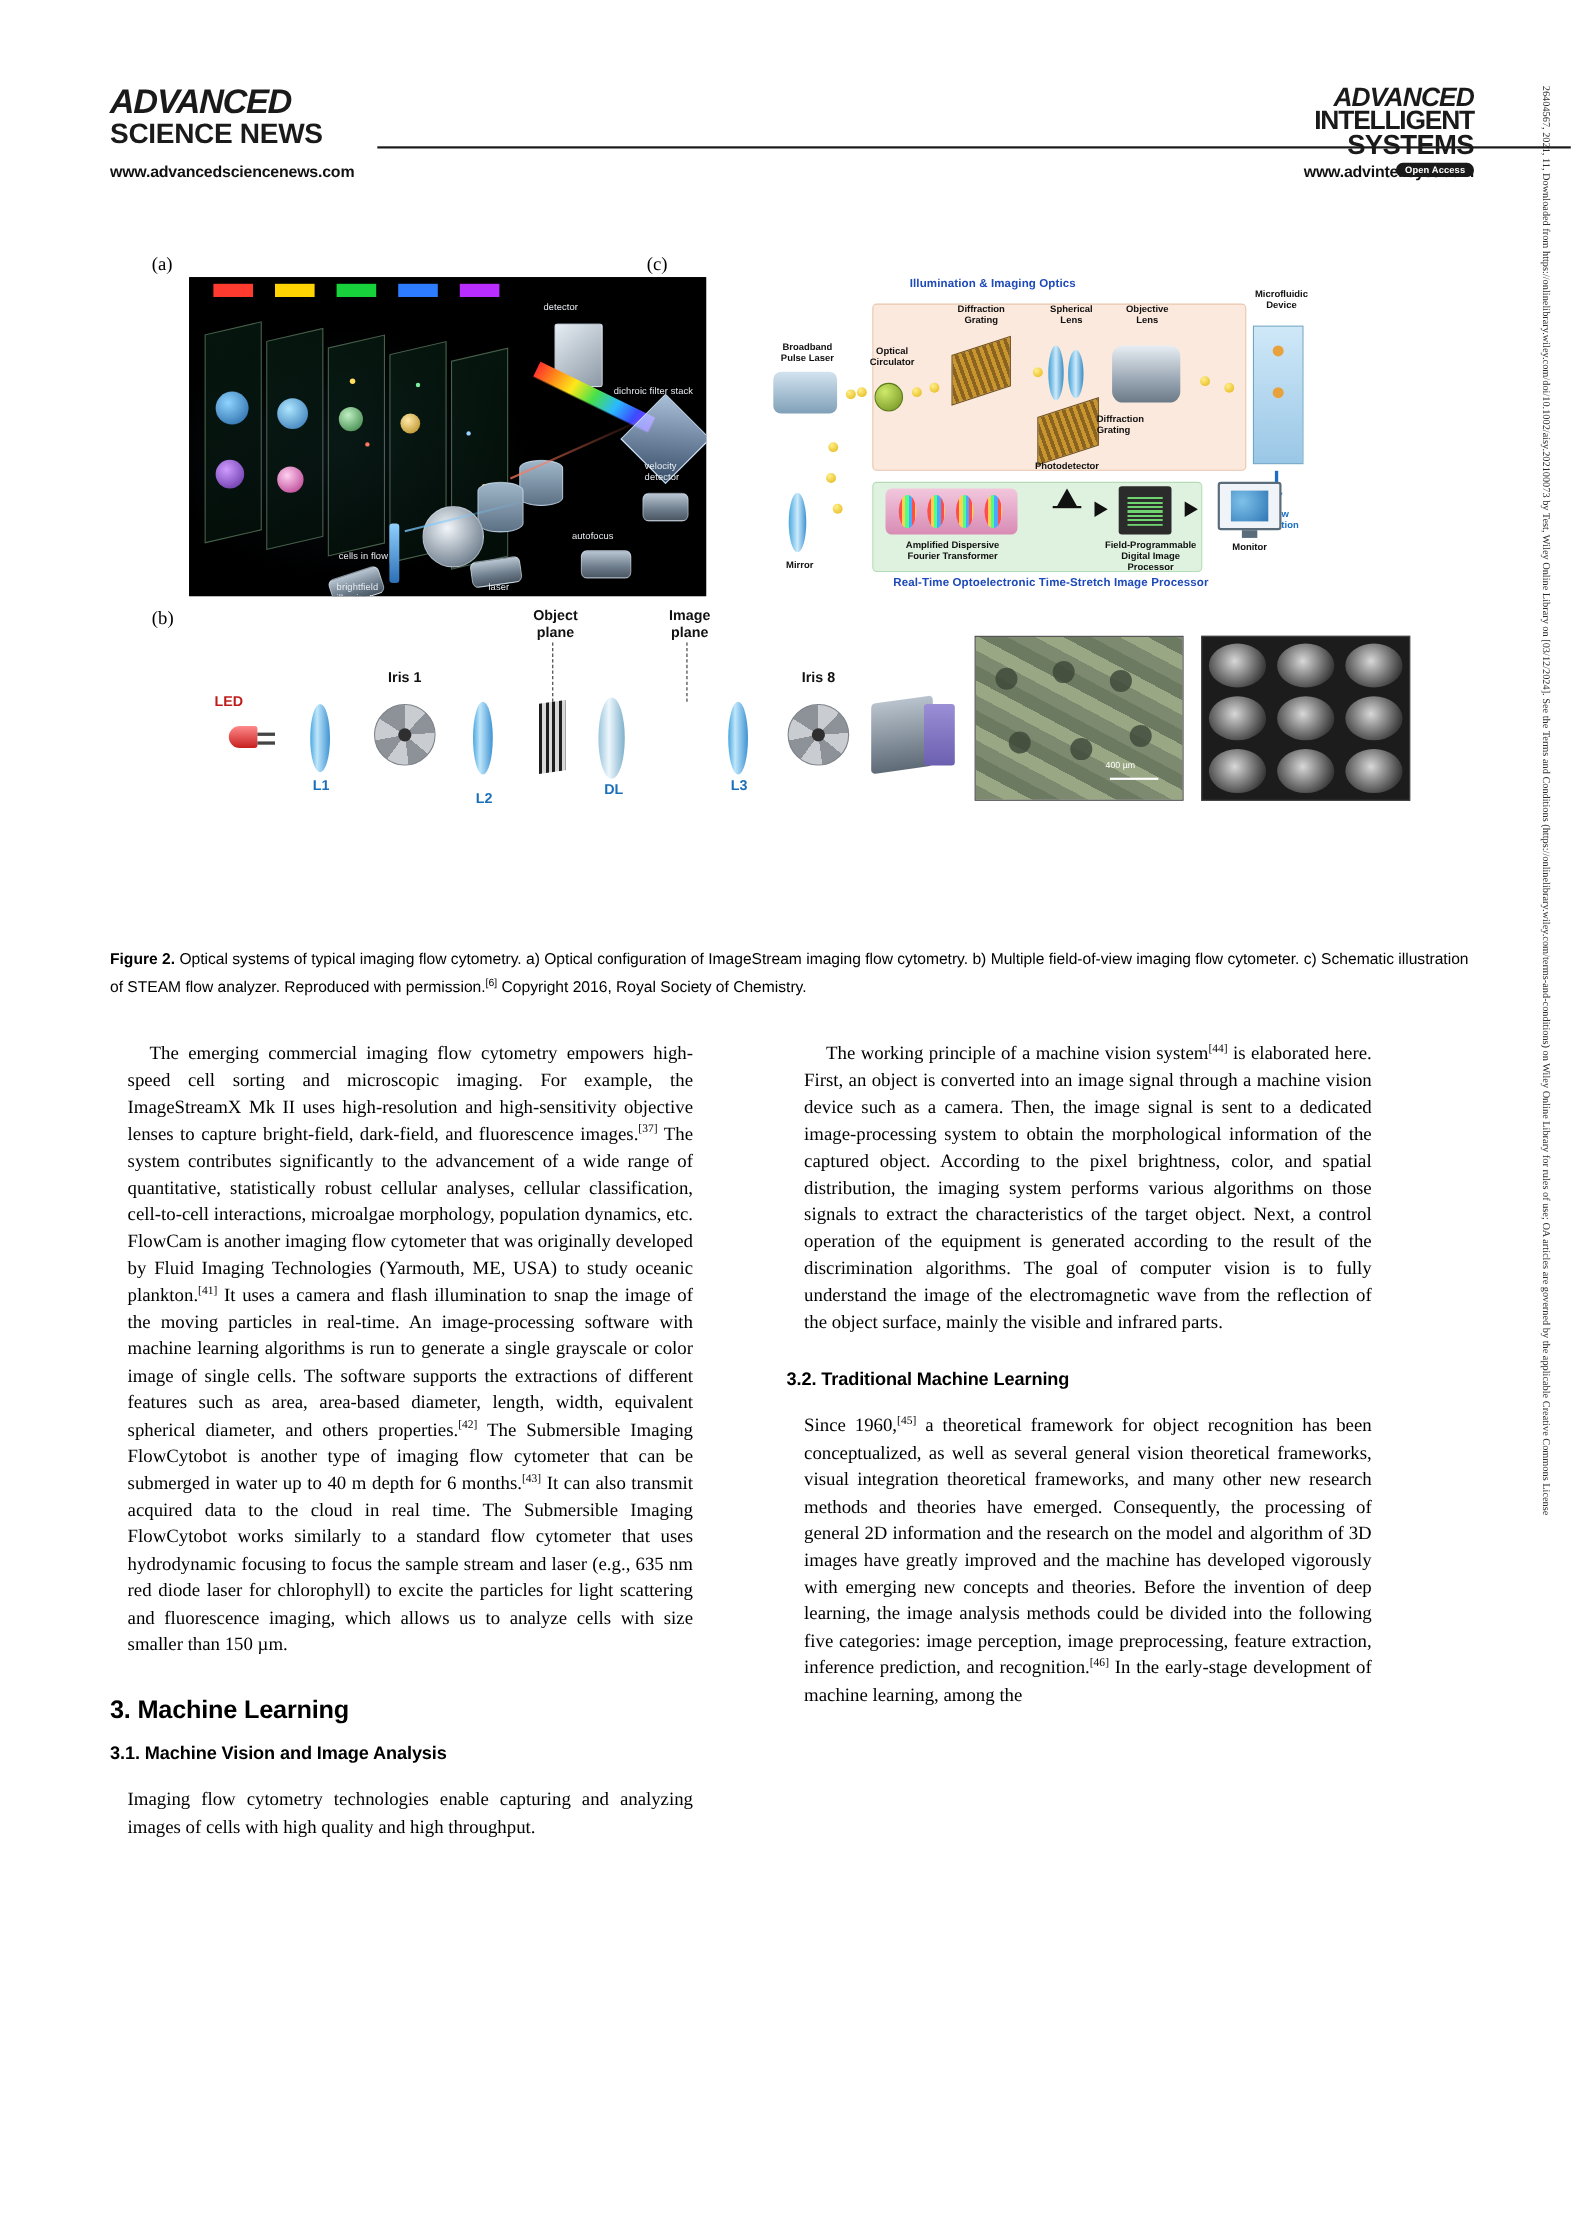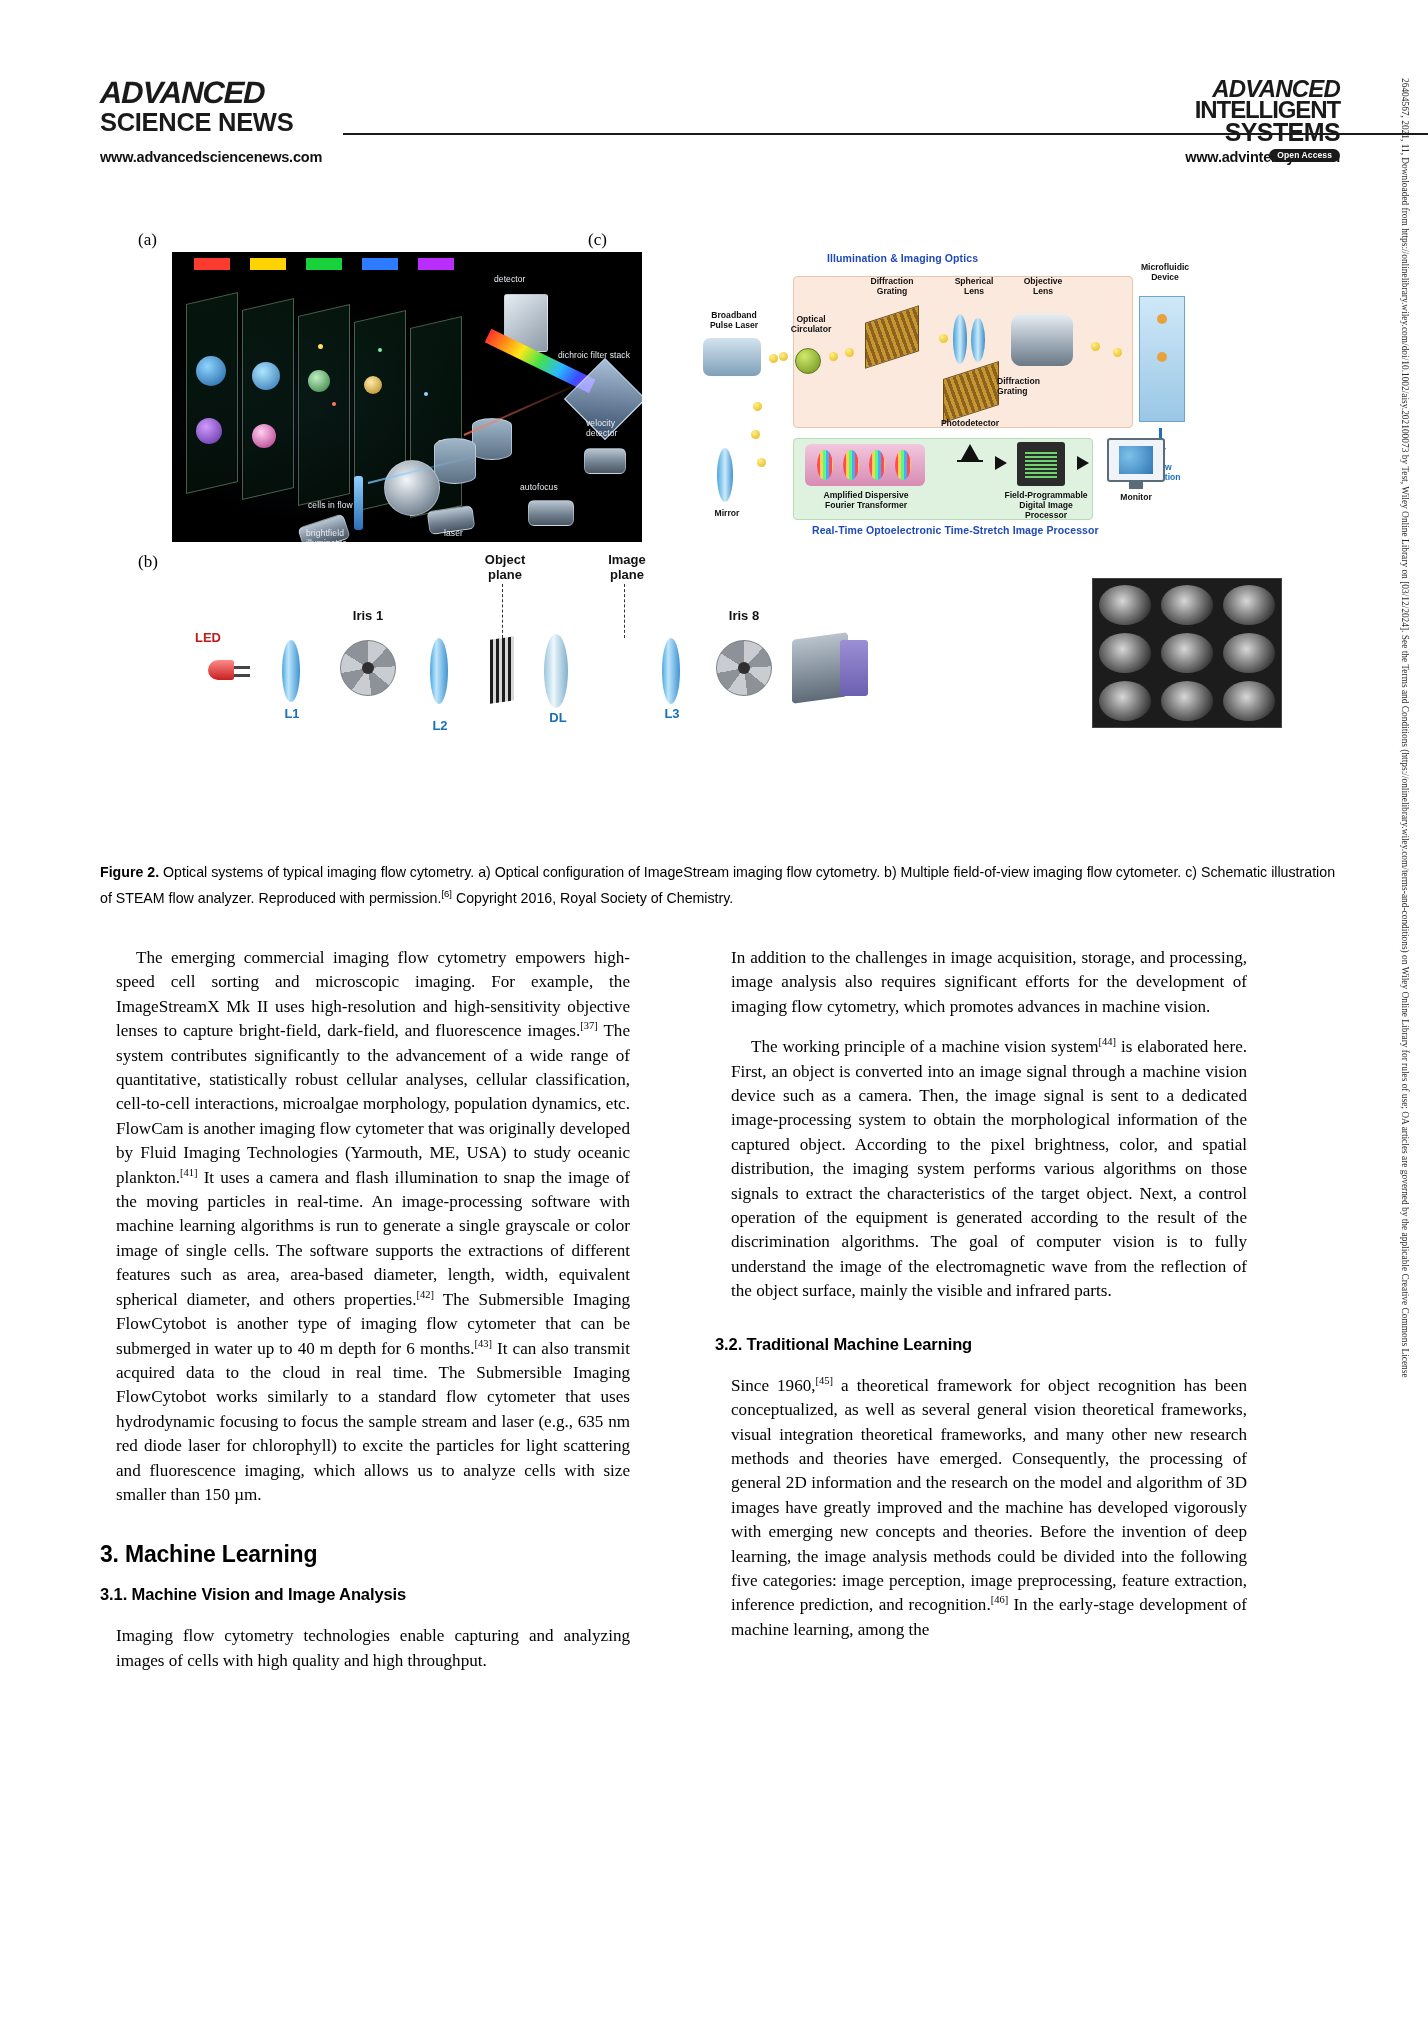--- a/index.html
+++ b/index.html
@@ -541,20 +541,31 @@
       <div class="b-lens" style="left:490px; top:60px; width:18px; height:66px;"></div>
       <div class="b-lab" style="left:476px; top:128px; width:48px; color:#1a6fb8;">L3</div>
 
       <div class="b-iris" style="left:544px; top:62px; width:56px; height:56px;"></div>
       <div style="position:absolute; left:566px; top:84px; width:12px; height:12px; border-radius:50%; background:#2f2f2f;"></div>
       <div class="b-lab" style="left:542px; top:30px; width:60px;">Iris 8</div>
 
       <div style="position:absolute; left:620px; top:58px; width:56px; height:64px; background:linear-gradient(180deg,#b8c3cd,#5e6a76); border-radius:4px; transform:skewY(-8deg);"></div>
       <div style="position:absolute; left:668px; top:62px; width:28px; height:56px; background:linear-gradient(180deg,#9b8fd6,#6b5fb0); border-radius:3px;"></div>
 
+      <div class="micro-img" style="left:714px; width:190px; background:
+           repeating-linear-gradient(28deg, #7d8a70 0 12px, #9aa785 12px 24px, #6d7a62 24px 36px);">
+        <div style="position:absolute; left:18px; top:28px; width:20px; height:20px; border-radius:50%; background:rgba(60,70,55,0.8);"></div>
+        <div style="position:absolute; left:70px; top:22px; width:20px; height:20px; border-radius:50%; background:rgba(60,70,55,0.8);"></div>
+        <div style="position:absolute; left:122px; top:30px; width:20px; height:20px; border-radius:50%; background:rgba(60,70,55,0.8);"></div>
+        <div style="position:absolute; left:30px; top:86px; width:20px; height:20px; border-radius:50%; background:rgba(60,70,55,0.8);"></div>
+        <div style="position:absolute; left:86px; top:92px; width:20px; height:20px; border-radius:50%; background:rgba(60,70,55,0.8);"></div>
+        <div style="position:absolute; left:140px; top:80px; width:20px; height:20px; border-radius:50%; background:rgba(60,70,55,0.8);"></div>
+        <div style="position:absolute; left:122px; top:128px; width:44px; height:2px; background:#fff;"></div>
+        <div style="position:absolute; left:118px; top:112px; font-family:'Liberation Sans',sans-serif; font-size:8px; color:#fff;">400 µm</div>
+      </div>
 
       <div class="micro-img" style="left:920px; width:190px; background:#1c1c1c;">
         <div style="position:absolute; left:6px;  top:6px;  width:52px; height:40px; border-radius:50%; background:radial-gradient(circle at 45% 40%, #d8d8d8, #3a3a3a 75%);"></div>
         <div style="position:absolute; left:68px; top:6px;  width:52px; height:40px; border-radius:50%; background:radial-gradient(circle at 45% 40%, #d8d8d8, #3a3a3a 75%);"></div>
         <div style="position:absolute; left:130px;top:6px;  width:52px; height:40px; border-radius:50%; background:radial-gradient(circle at 45% 40%, #d8d8d8, #3a3a3a 75%);"></div>
         <div style="position:absolute; left:6px;  top:54px; width:52px; height:40px; border-radius:50%; background:radial-gradient(circle at 45% 40%, #d8d8d8, #3a3a3a 75%);"></div>
         <div style="position:absolute; left:68px; top:54px; width:52px; height:40px; border-radius:50%; background:radial-gradient(circle at 45% 40%, #d8d8d8, #3a3a3a 75%);"></div>
         <div style="position:absolute; left:130px;top:54px; width:52px; height:40px; border-radius:50%; background:radial-gradient(circle at 45% 40%, #d8d8d8, #3a3a3a 75%);"></div>
         <div style="position:absolute; left:6px;  top:102px;width:52px; height:40px; border-radius:50%; background:radial-gradient(circle at 45% 40%, #d8d8d8, #3a3a3a 75%);"></div>
         <div style="position:absolute; left:68px; top:102px;width:52px; height:40px; border-radius:50%; background:radial-gradient(circle at 45% 40%, #d8d8d8, #3a3a3a 75%);"></div>
@@ -569,21 +580,20 @@
 
   <div class="col col-left">
     <p class="indent"><span>The emerging commercial imaging flow cytometry empowers high-speed cell sorting and microscopic imaging. For example, the ImageStreamX Mk II uses high-resolution and high-sensitivity objective lenses to capture bright-field, dark-field, and fluorescence images.</span><sup>[37]</sup><span> The system contributes significantly to the advancement of a wide range of quantitative, statistically robust cellular analyses, cellular classification, cell-to-cell interactions, microalgae morphology, population dynamics, etc. FlowCam is another imaging flow cytometer that was originally developed by Fluid Imaging Technologies (Yarmouth, ME, USA) to study oceanic plankton.</span><sup>[41]</sup><span> It uses a camera and flash illumination to snap the image of the moving particles in real-time. An image-processing software with machine learning algorithms is run to generate a single grayscale or color image of single cells. The software supports the extractions of different features such as area, area-based diameter, length, width, equivalent spherical diameter, and others properties.</span><sup>[42]</sup><span> The Submersible Imaging FlowCytobot is another type of imaging flow cytometer that can be submerged in water up to 40 m depth for 6 months.</span><sup>[43]</sup><span> It can also transmit acquired data to the cloud in real time. The Submersible Imaging FlowCytobot works similarly to a standard flow cytometer that uses hydrodynamic focusing to focus the sample stream and laser (e.g., 635 nm red diode laser for chlorophyll) to excite the particles for light scattering and fluorescence imaging, which allows us to analyze cells with size smaller than 150 µm.</span></p>
 
     <h2 class="sec">3. Machine Learning</h2>
     <h3 class="subsec">3.1. Machine Vision and Image Analysis</h3>
     <p class="after-head">Imaging flow cytometry technologies enable capturing and analyzing images of cells with high quality and high throughput.</p>
   </div>
 
   <div class="col col-right">
-    <p>In addition to the challenges in image acquisition, storage, and processing, image analysis also requires significant efforts for the development of imaging flow cytometry, which promotes advances in machine vision.</p>
 
     <p class="indent"><span>The working principle of a machine vision system</span><sup>[44]</sup><span> is elaborated here. First, an object is converted into an image signal through a machine vision device such as a camera. Then, the image signal is sent to a dedicated image-processing system to obtain the morphological information of the captured object. According to the pixel brightness, color, and spatial distribution, the imaging system performs various algorithms on those signals to extract the characteristics of the target object. Next, a control operation of the equipment is generated according to the result of the discrimination algorithms. The goal of computer vision is to fully understand the image of the electromagnetic wave from the reflection of the object surface, mainly the visible and infrared parts.</span></p>
 
     <h3 class="subsec" style="margin-top:30px;">3.2. Traditional Machine Learning</h3>
 
     <p class="after-head"><span>Since 1960,</span><sup>[45]</sup><span> a theoretical framework for object recognition has been conceptualized, as well as several general vision theoretical frameworks, visual integration theoretical frameworks, and many other new research methods and theories have emerged. Consequently, the processing of general 2D information and the research on the model and algorithm of 3D images have greatly improved and the machine has developed vigorously with emerging new concepts and theories. Before the invention of deep learning, the image analysis methods could be divided into the following five categories: image perception, image preprocessing, feature extraction, inference prediction, and recognition.</span><sup>[46]</sup><span> In the early-stage development of machine learning, among the</span></p>
   </div>
 
 
   <div class="side-text">26404567, 2021, 11, Downloaded from https://onlinelibrary.wiley.com/doi/10.1002/aisy.202100073 by Test, Wiley Online Library on [03/12/2024]. See the Terms and Conditions (https://onlinelibrary.wiley.com/terms-and-conditions) on Wiley Online Library for rules of use; OA articles are governed by the applicable Creative Commons License</div>

